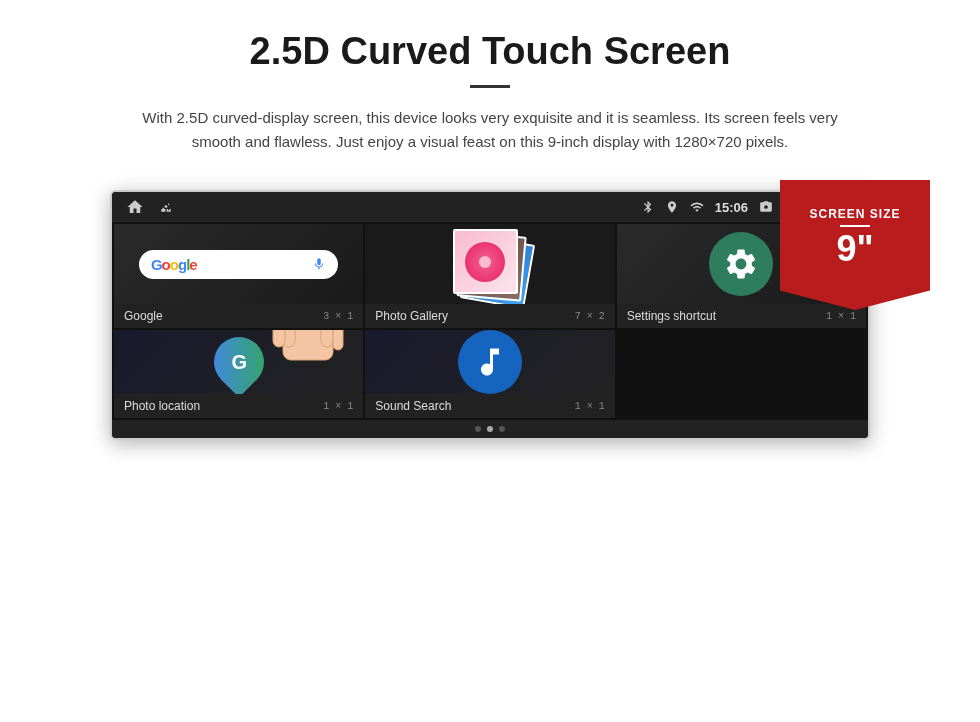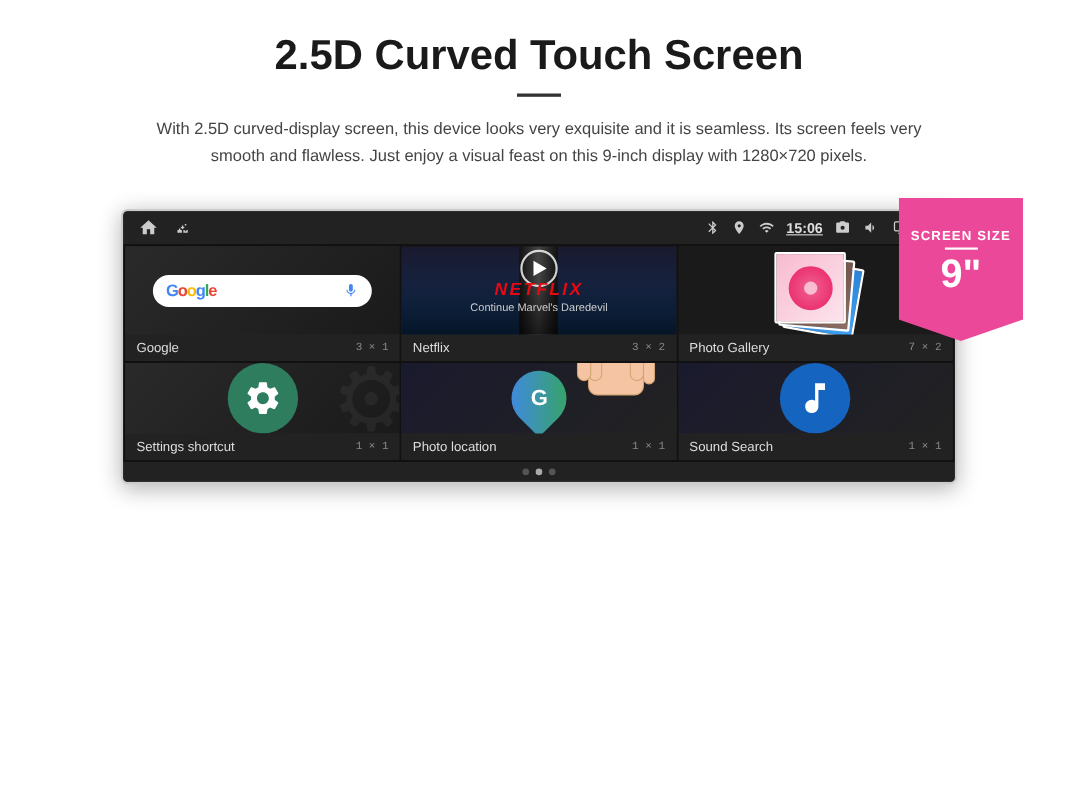--- a/index.html
+++ b/index.html
@@ -41,23 +41,23 @@
     
     .screen-wrapper {
       position: relative;
       width: 760px;
     }
 
     .badge {
       position: absolute;
       top: -10px;
       right: -60px;
-      background: #ec4899;
+      background: #b91c1c;
       color: white;
-      width: 113px;
+      width: 150px;
       height: 130px;
       display: flex;
       flex-direction: column;
       align-items: center;
       justify-content: center;
       z-index: 10;
       clip-path: polygon(0 0, 100% 0, 100% 85%, 50% 100%, 0 85%);
       padding-bottom: 16px;
     }
 
@@ -105,21 +105,20 @@
       display: flex;
       align-items: center;
       gap: 14px;
     }
 
     .status-right {
       display: flex;
       align-items: center;
       gap: 10px;
       font-size: 12px;
-      text-decoration: underline;
     }
 
     .status-time {
       font-weight: bold;
       font-size: 13px;
     }
 
     
     .app-grid {
       display: grid;
@@ -448,44 +447,20 @@
               <path d="M12 14c1.66 0 2.99-1.34 2.99-3L15 5c0-1.66-1.34-3-3-3S9 3.34 9 5v6c0 1.66 1.34 3 3 3zm5.3-3c0 3-2.54 5.1-5.3 5.1S6.7 14 6.7 11H5c0 3.41 2.72 6.23 6 6.72V21h2v-3.28c3.28-.48 6-3.3 6-6.72h-1.7z"></path>
             </svg>
           </div>
         </div>
         <div class="app-label-row">
           <span class="app-label-name">Google</span>
           <span class="app-label-size">3 × 1</span>
         </div>
       </div>
 
-      <div class="app-cell">
-        <div class="app-content netflix-content">
-          <div class="netflix-bg">
-
-            <div style="position:relative; width:100%; height:100%; display:flex; align-items:center; justify-content:center;">
-              <div style="width:35px; height:90px; background:linear-gradient(90deg,#111 0%,#444 50%,#111 100%); border-radius:2px;"></div>
-              <div style="position:absolute; inset:0; background:linear-gradient(to top, rgba(0,0,0,0.6) 0%, transparent 60%);"></div>
-            </div>
-          </div>
-          <div class="netflix-overlay">
-            <div class="netflix-play-btn">
-              <div class="play-triangle"></div>
-            </div>
-          </div>
-          <div class="netflix-text-overlay">
-            <div class="netflix-logo-text">NETFLIX</div>
-            <div class="netflix-subtitle">Continue Marvel's Daredevil</div>
-          </div>
-        </div>
-        <div class="app-label-row">
-          <span class="app-label-name">Netflix</span>
-          <span class="app-label-size">3 × 2</span>
-        </div>
-      </div>
 
       <div class="app-cell">
         <div class="app-content" style="align-items:center; justify-content:center; background:#1a1a1a;">
 
           <div class="stacked-photos">
             <div class="stacked-photo" style="width:65px;height:65px;right:0;bottom:0;transform:rotate(10deg);background:linear-gradient(135deg,#1565C0,#42A5F5);"></div>
             <div class="stacked-photo" style="width:65px;height:65px;right:6px;bottom:5px;transform:rotate(5deg);background:linear-gradient(135deg,#5d4037,#8d6e63);"></div>
             <div class="stacked-photo" style="width:65px;height:65px;right:12px;bottom:10px;background:linear-gradient(135deg,#f8bbd0,#fce4ec);display:flex;align-items:center;justify-content:center;">
 
               <div style="width:40px;height:40px;border-radius:50%;background:radial-gradient(circle,#f06292,#e91e63); position:relative;">

